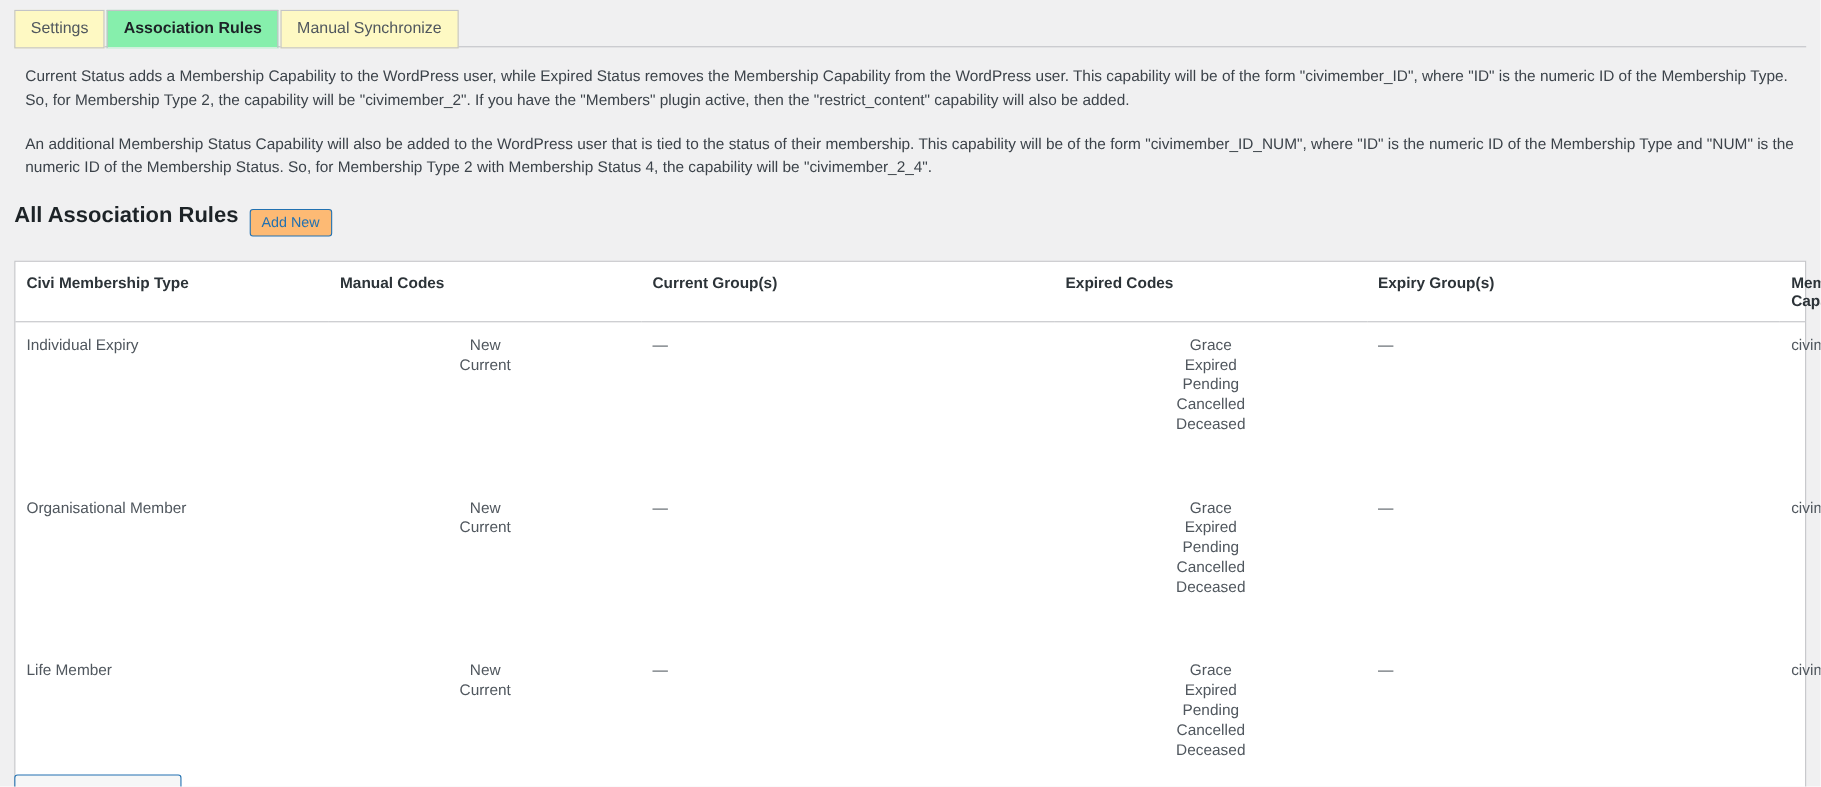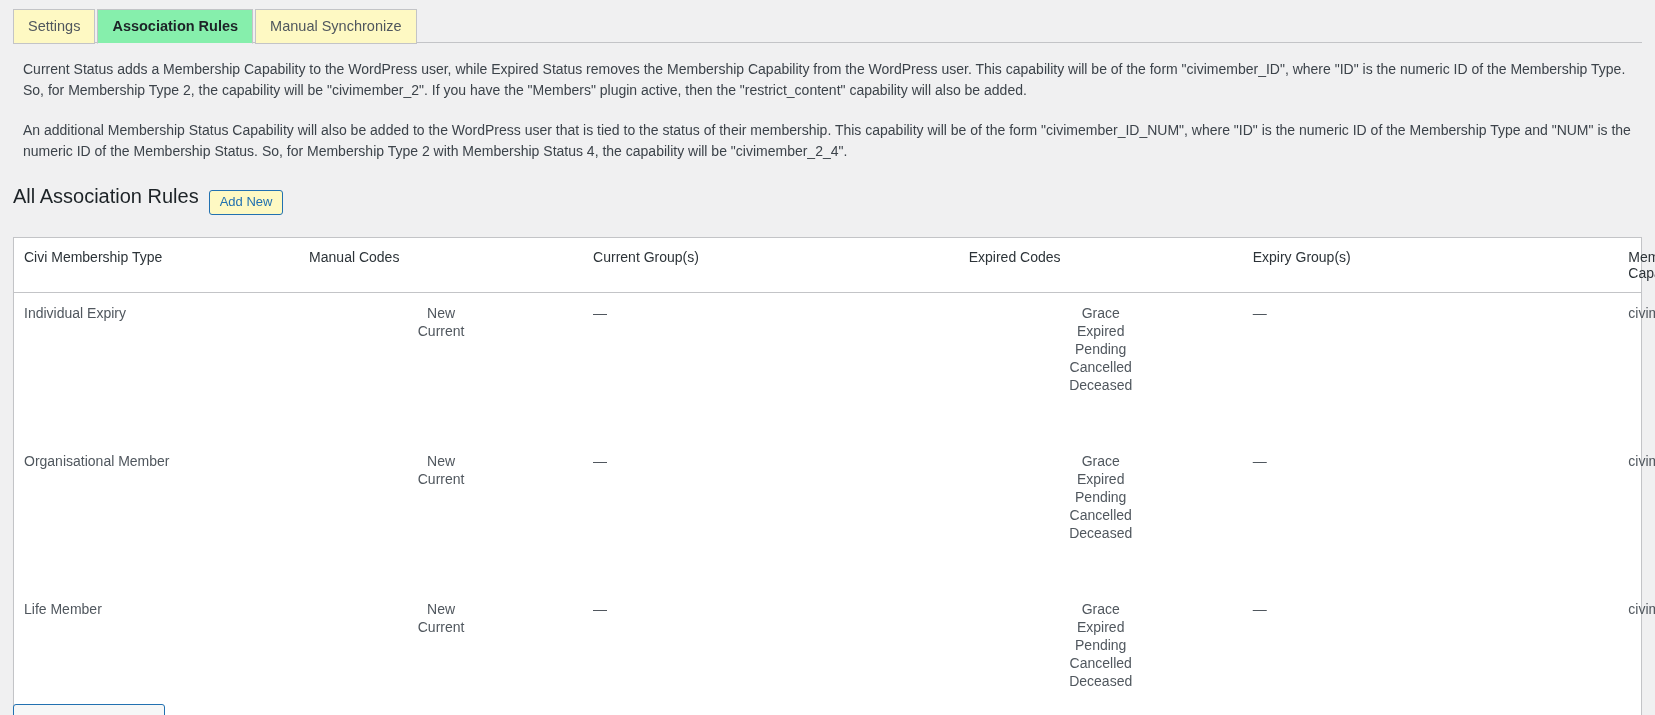--- a/index.html
+++ b/index.html
@@ -65,34 +65,34 @@
   .desc.second { padding-top: 19px; }
 
   
   .heading-row {
     display: flex;
     align-items: center;
     padding: 22px 13px 0 13px;
   }
   .page-title {
     font-size: 20px;
-    font-weight: normal;
+    font-weight: bold;
     color: #1d2327;
     margin: 0 10px 12px 0;
     line-height: 24px;
     text-align: right;
   }
   .add-new-btn {
     display: inline-block;
     font-size: 13px;
     line-height: 16px;
     padding: 3px 10px 4px 10px;
     border: 1px solid #2271b1;
     border-radius: 3px;
-    background: #fef9c3;
+    background: #fdba74;
     color: #2271b1;
     font-weight: normal;
     cursor: pointer;
     white-space: nowrap;
     text-align: center;
   }
 
   
   .table-box {
     margin: 17px 13px 0 13px;
@@ -101,21 +101,21 @@
     box-shadow: 0 1px 1px rgba(0,0,0,0.04);
     box-sizing: border-box;
   }
   table.rules {
     width: 100%;
     border-collapse: collapse;
     table-layout: fixed;
   }
   table.rules th {
     text-align: left;
-    font-weight: normal;
+    font-weight: bold;
     font-size: 14px;
     color: #2c3338;
     padding: 11px 10px 11px 10px;
     border-bottom: 1px solid #c3c4c7;
     vertical-align: top;
   }
   table.rules td {
     font-size: 14px;
     color: #50575e;
     padding: 11px 10px 11px 10px;

